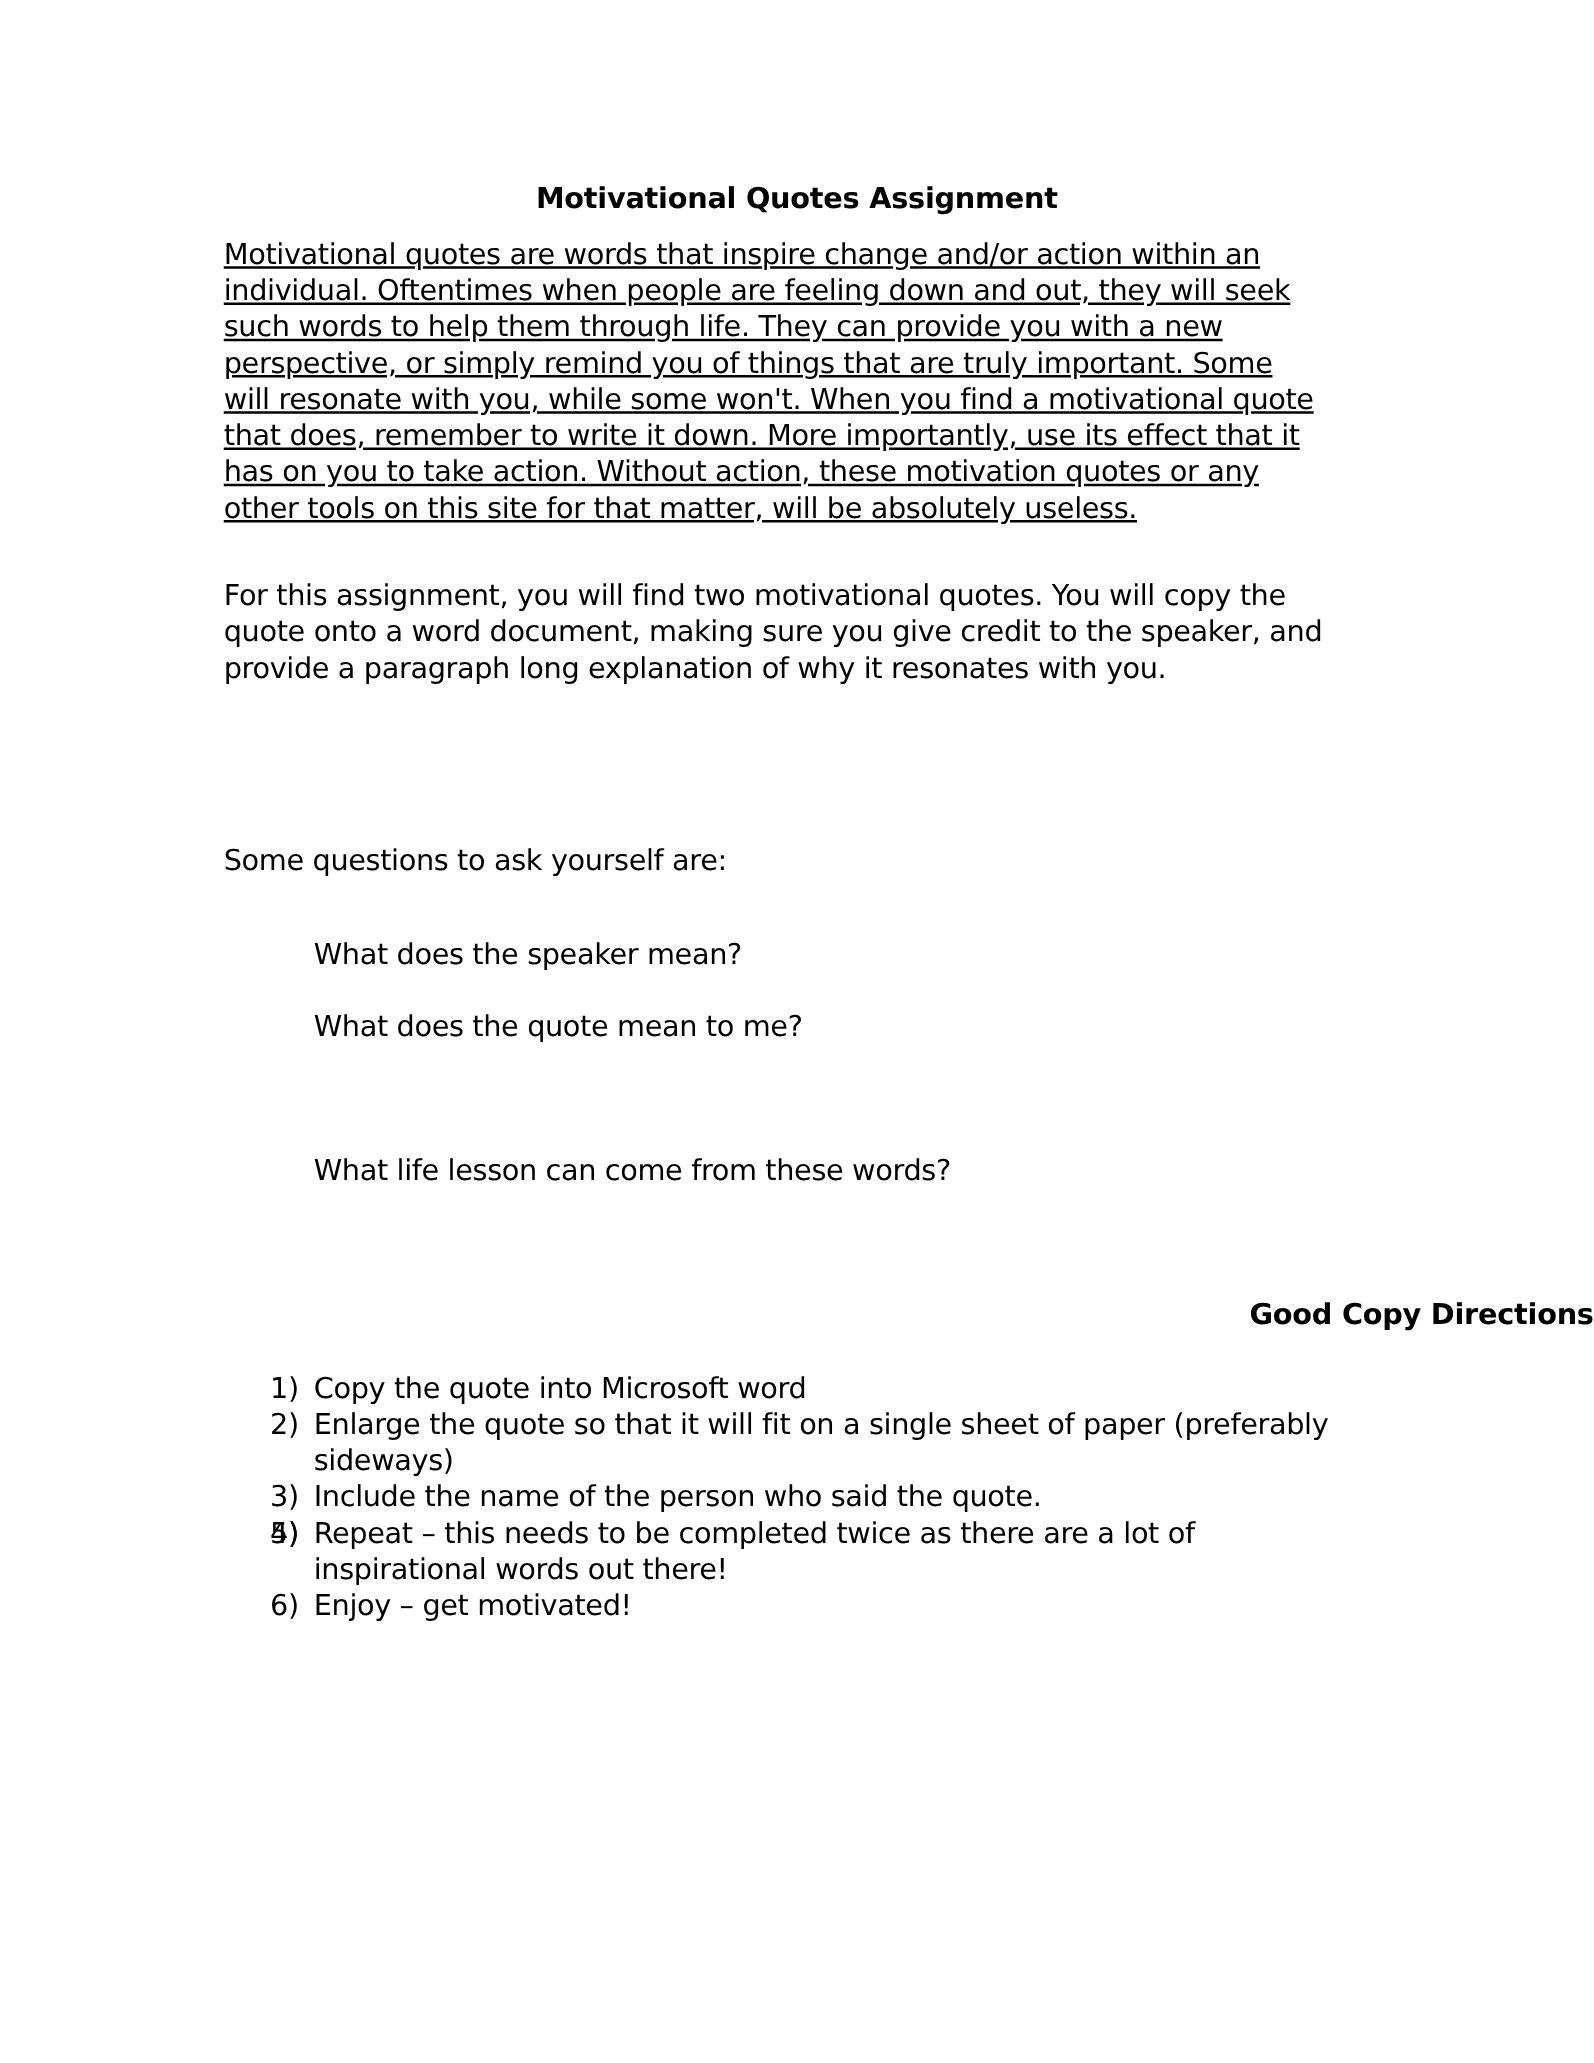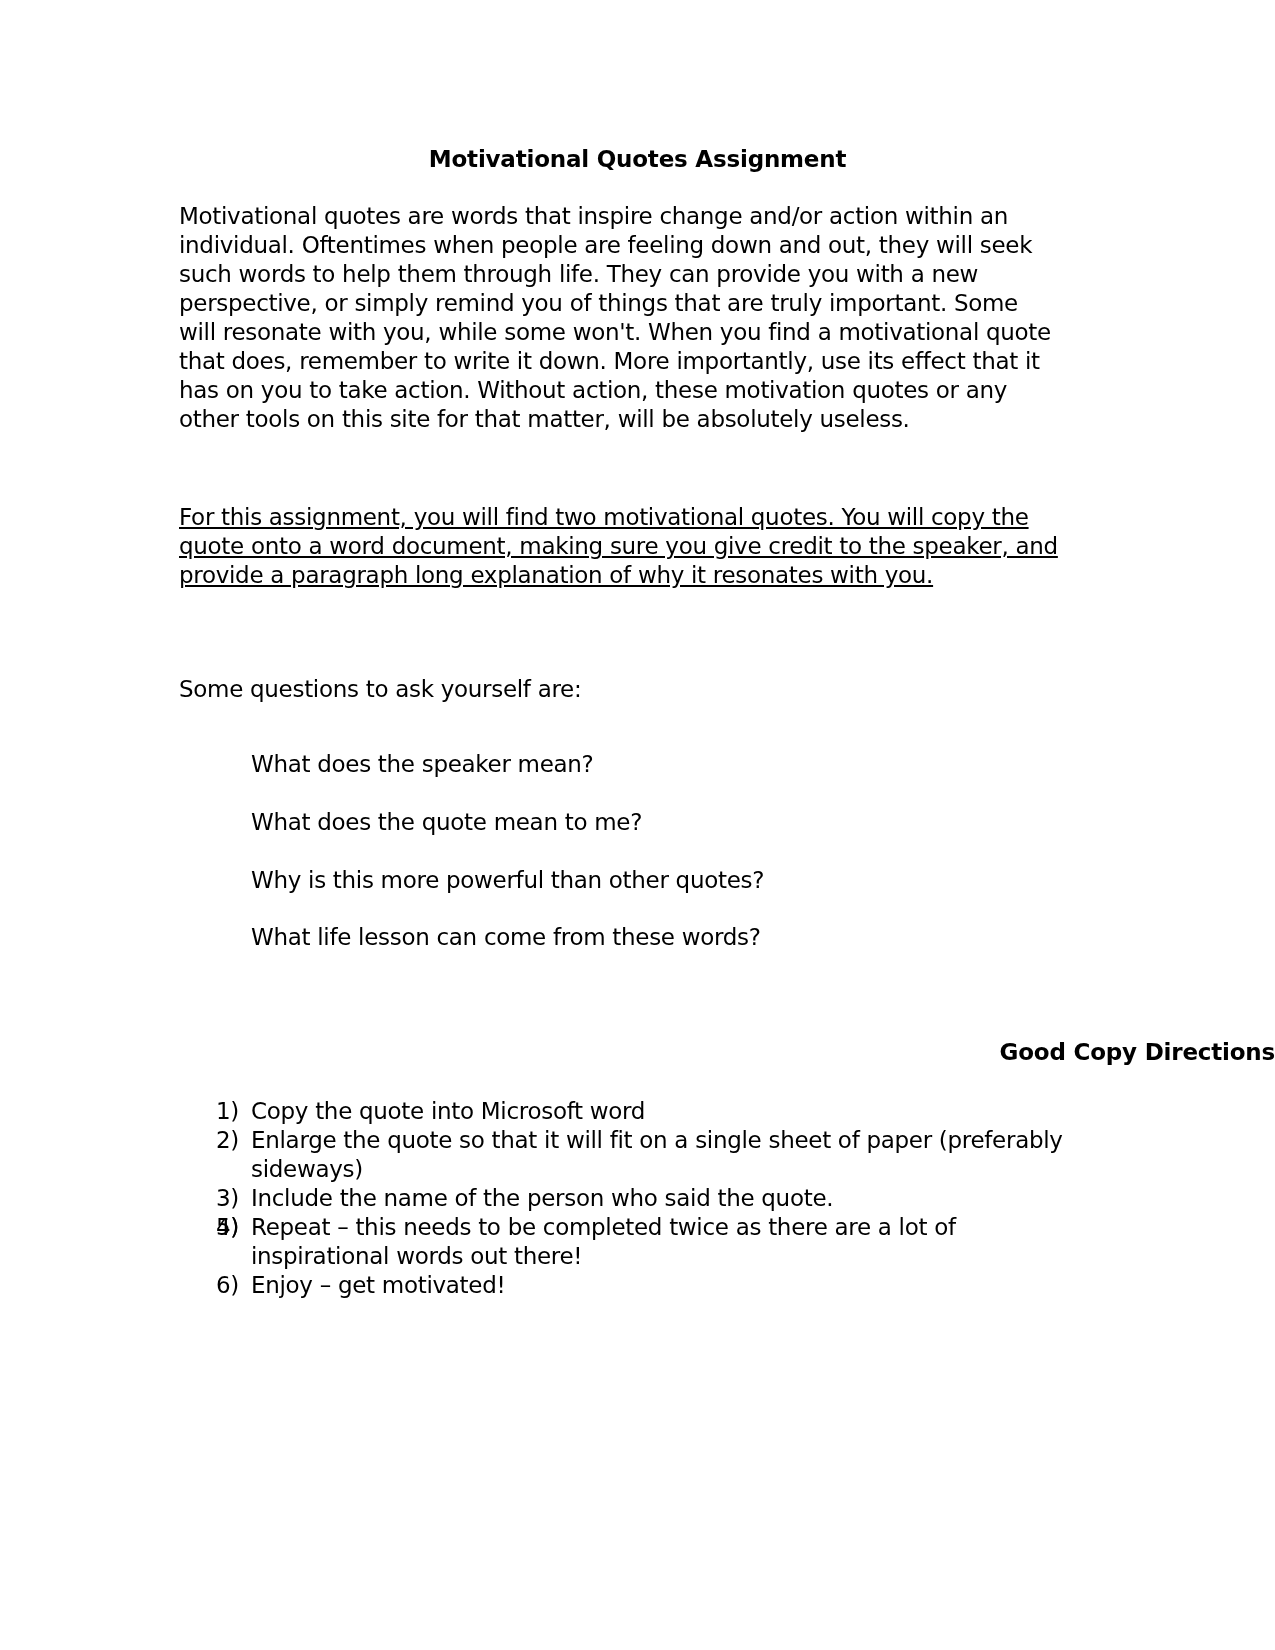--- a/index.html
+++ b/index.html
@@ -3,22 +3,22 @@
 <meta charset="utf-8">
 <style>
   html, body { margin: 0; padding: 0; background: #ffffff; }
   body { width: 1275px; height: 1650px; position: relative; overflow: hidden;
          font-family: "DejaVu Sans", sans-serif; color: #000; }
   .page { position: absolute; left: 0; top: 0; width: 1275px; height: 1650px; padding-left: 30px; }
   .title { position: absolute; top: 146px; left: 0; width: 1275px; text-align: center;
            font-weight: bold; font-size: 23px; letter-spacing: -0.2px; }
   .para { position: absolute; left: 179px; width: 880px; font-size: 23px;
           line-height: 29px; letter-spacing: -0.3px; margin: 0; }
-  .p1 { top: 202px; }
-  .p2 { top: 503px; text-decoration: underline; }
+  .p1 { top: 190px; text-decoration: underline; }
+  .p2 { top: 463px; }
   .p3 { top: 635px; margin-top: 40px; }
   .q { position: absolute; left: 251px; font-size: 23px; line-height: 29px; letter-spacing: -0.3px; }
   .h2 { position: absolute; top: 1039px; left: 0; width: 1275px; text-align: right;
         font-weight: bold; font-size: 23px; letter-spacing: -0.2px; }
   .list { position: absolute; left: 216px; top: 1097px; width: 860px; font-size: 23px;
           line-height: 29px; letter-spacing: -0.3px; margin: 0; padding: 0; list-style: none; }
   .list li { position: relative; padding-left: 35px; }
   .list .num { position: absolute; left: 0; top: 0; }
 </style>
 </head>
@@ -26,21 +26,20 @@
 
 <div class="page">
   <div class="title">Motivational Quotes Assignment</div>
 
   <p class="para p1">Motivational quotes are words that inspire change and/or action within an individual.  Oftentimes when people are feeling down and out, they will seek such words to help them through life.  They can provide you with a new perspective, or simply remind you of things that are truly important.  Some will resonate with you, while some won't. When you find a motivational quote that does, remember to write it down. More importantly, use its effect that it has on you to take action. Without action, these motivation quotes or any other tools on this site for that matter, will be absolutely useless.</p>
   <p class="para p2">For this assignment, you will find two motivational quotes.  You will copy the quote onto a word document, making sure you give credit to the speaker, and provide a paragraph long explanation of why it resonates with you.</p>
   <p class="para p3">Some questions to ask yourself are:</p>
 
   <div class="q" style="top:750px">What does the speaker mean?</div>
   <div class="q" style="top:808px">What does the quote mean to me?</div>
-  <div class="q" style="top:866px">Why is this more powerful than other quotes?</div>
   <div class="q" style="top:923px">What life lesson can come from these words?</div>
 
   <div class="h2">Good Copy Directions</div>
 
   <ol class="list">
     <li><span class="num">1)</span><span>Copy the quote into Microsoft word</span></li>
     <li><span class="num">2)</span><span>Enlarge the quote so that it will fit on a single sheet of paper (preferably sideways)</span></li>
     <li><span class="num">3)</span><span>Include the name of the person who said the quote.</span></li>
     <li><span class="num">4)</span></li>
     <li><span class="num">5)</span><span>Repeat – this needs to be completed twice as there are a lot of inspirational words out there!</span></li>

